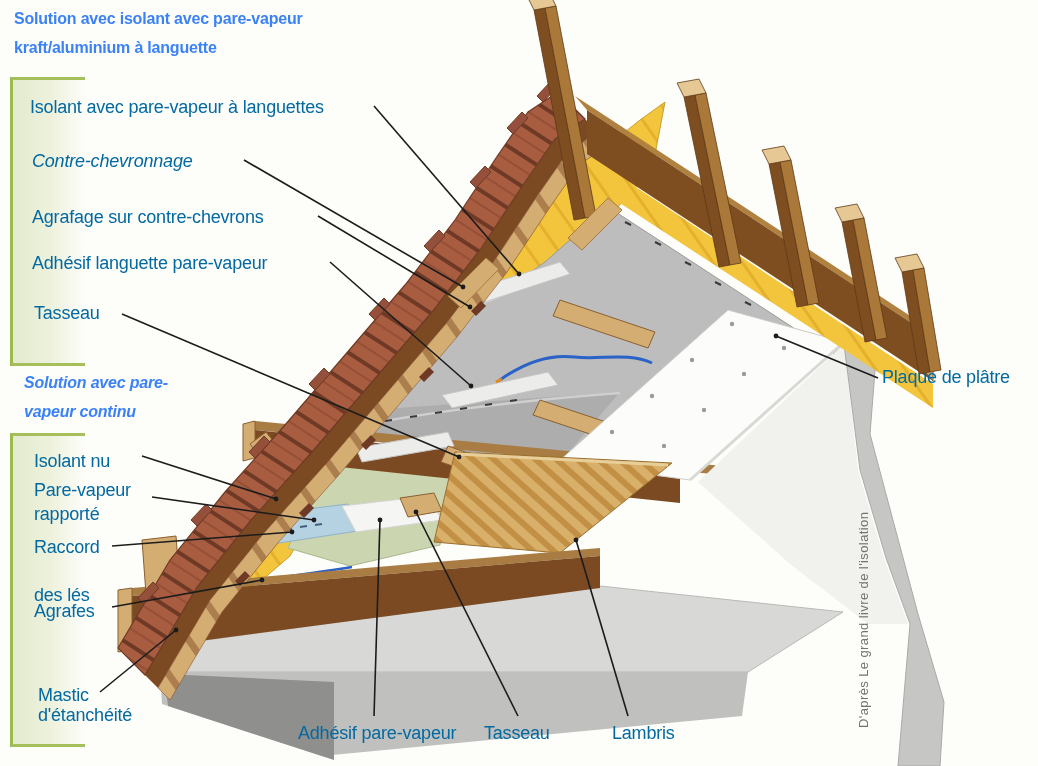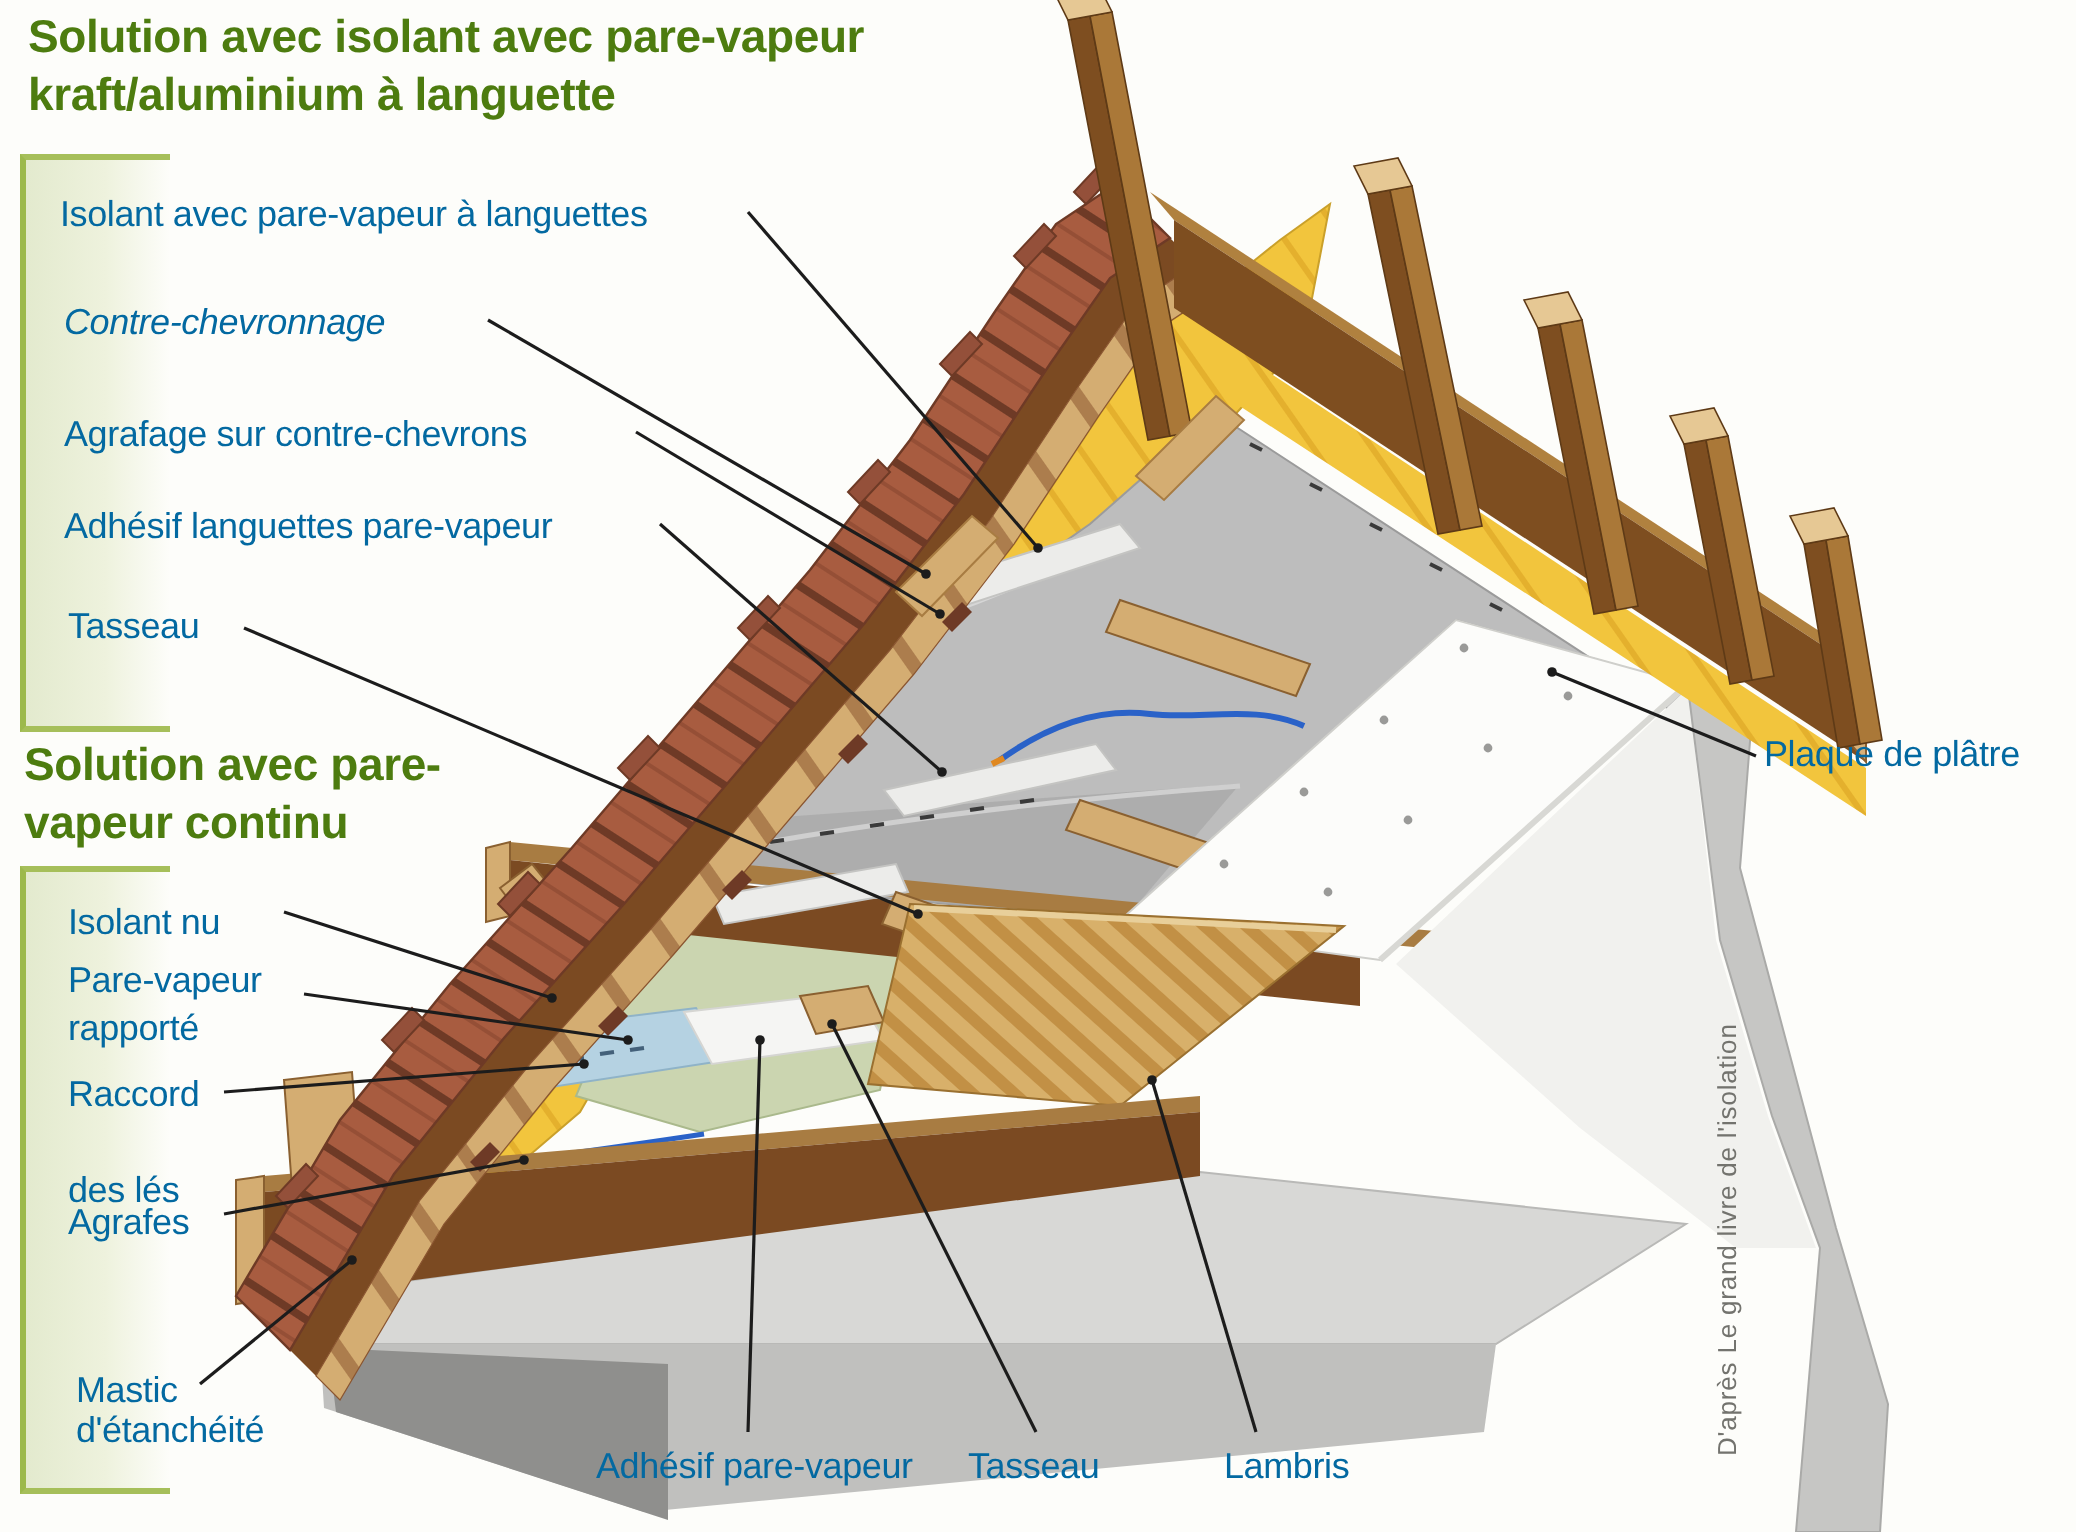--- a/index.html
+++ b/index.html
@@ -1,19 +1,19 @@
 <!DOCTYPE html>
 <html><head>
 <meta charset="utf-8">
 <style>
   html,body{margin:0;padding:0;background:#e8e8e8;}
   .stage{position:relative;width:1038px;height:766px;background:#fdfdfa;overflow:hidden;
          font-family:"Liberation Sans",sans-serif;}
   .stage svg{position:absolute;left:0;top:0;}
-  .sect{position:absolute;font-size:23px;line-height:29px;font-weight:600;color:#4d7c0f;white-space:nowrap;letter-spacing:-.2px;}
+  .sect{position:absolute;font-size:16px;line-height:29px;font-weight:600;color:#3b82f6;white-space:nowrap;letter-spacing:-.2px;}
   .lbl{position:absolute;font-size:18px;line-height:23px;font-weight:400;color:#0369a1;white-space:nowrap;letter-spacing:-.2px;}
   .bracket{position:absolute;left:10px;width:72px;
     border-left:3px solid #9cb94c;border-top:3px solid #a6bf5a;border-bottom:3px solid #a6bf5a;
     background:linear-gradient(90deg,#e3eace 0%,#eef2dd 55%,rgba(243,246,233,0) 100%);}
   .credit{position:absolute;left:856px;top:728px;transform:rotate(-90deg);transform-origin:0 0;
     font-size:13px;color:#73736e;letter-spacing:.4px;white-space:nowrap;}
 </style>
 </head>
 <body>
 
@@ -237,24 +237,24 @@
 
   <div class="sect" style="left:14px;top:4px;">
     <div>Solution avec isolant avec pare-vapeur</div>
     <div>kraft/aluminium à languette</div>
   </div>
   <div class="bracket" style="top:77px;height:283px;"></div>
 
   <div class="lbl" style="left:30px;top:96px;">Isolant avec pare-vapeur à languettes</div>
   <div class="lbl" style="left:32px;top:150px;font-style:italic;">Contre-chevronnage</div>
   <div class="lbl" style="left:32px;top:206px;">Agrafage sur contre-chevrons</div>
-  <div class="lbl" style="left:32px;top:252px;">Adhésif languettes pare-vapeur</div>
+  <div class="lbl" style="left:32px;top:252px;">Adhésif languette pare-vapeur</div>
   <div class="lbl" style="left:34px;top:302px;">Tasseau</div>
 
-  <div class="sect" style="left:12px;top:368px;">
+  <div class="sect" style="left:24px;top:368px;font-style:italic;">
     <div>Solution avec pare-</div>
     <div>vapeur continu</div>
   </div>
   <div class="bracket" style="top:433px;height:308px;"></div>
 
   <div class="lbl" style="left:34px;top:450px;">Isolant nu</div>
   <div class="lbl" style="left:34px;top:479px;">Pare-vapeur</div>
   <div class="lbl" style="left:34px;top:503px;">rapporté</div>
   <div class="lbl" style="left:34px;top:536px;">Raccord</div>
   <div class="lbl" style="left:34px;top:560px;margin-top:24px;">des lés</div>

